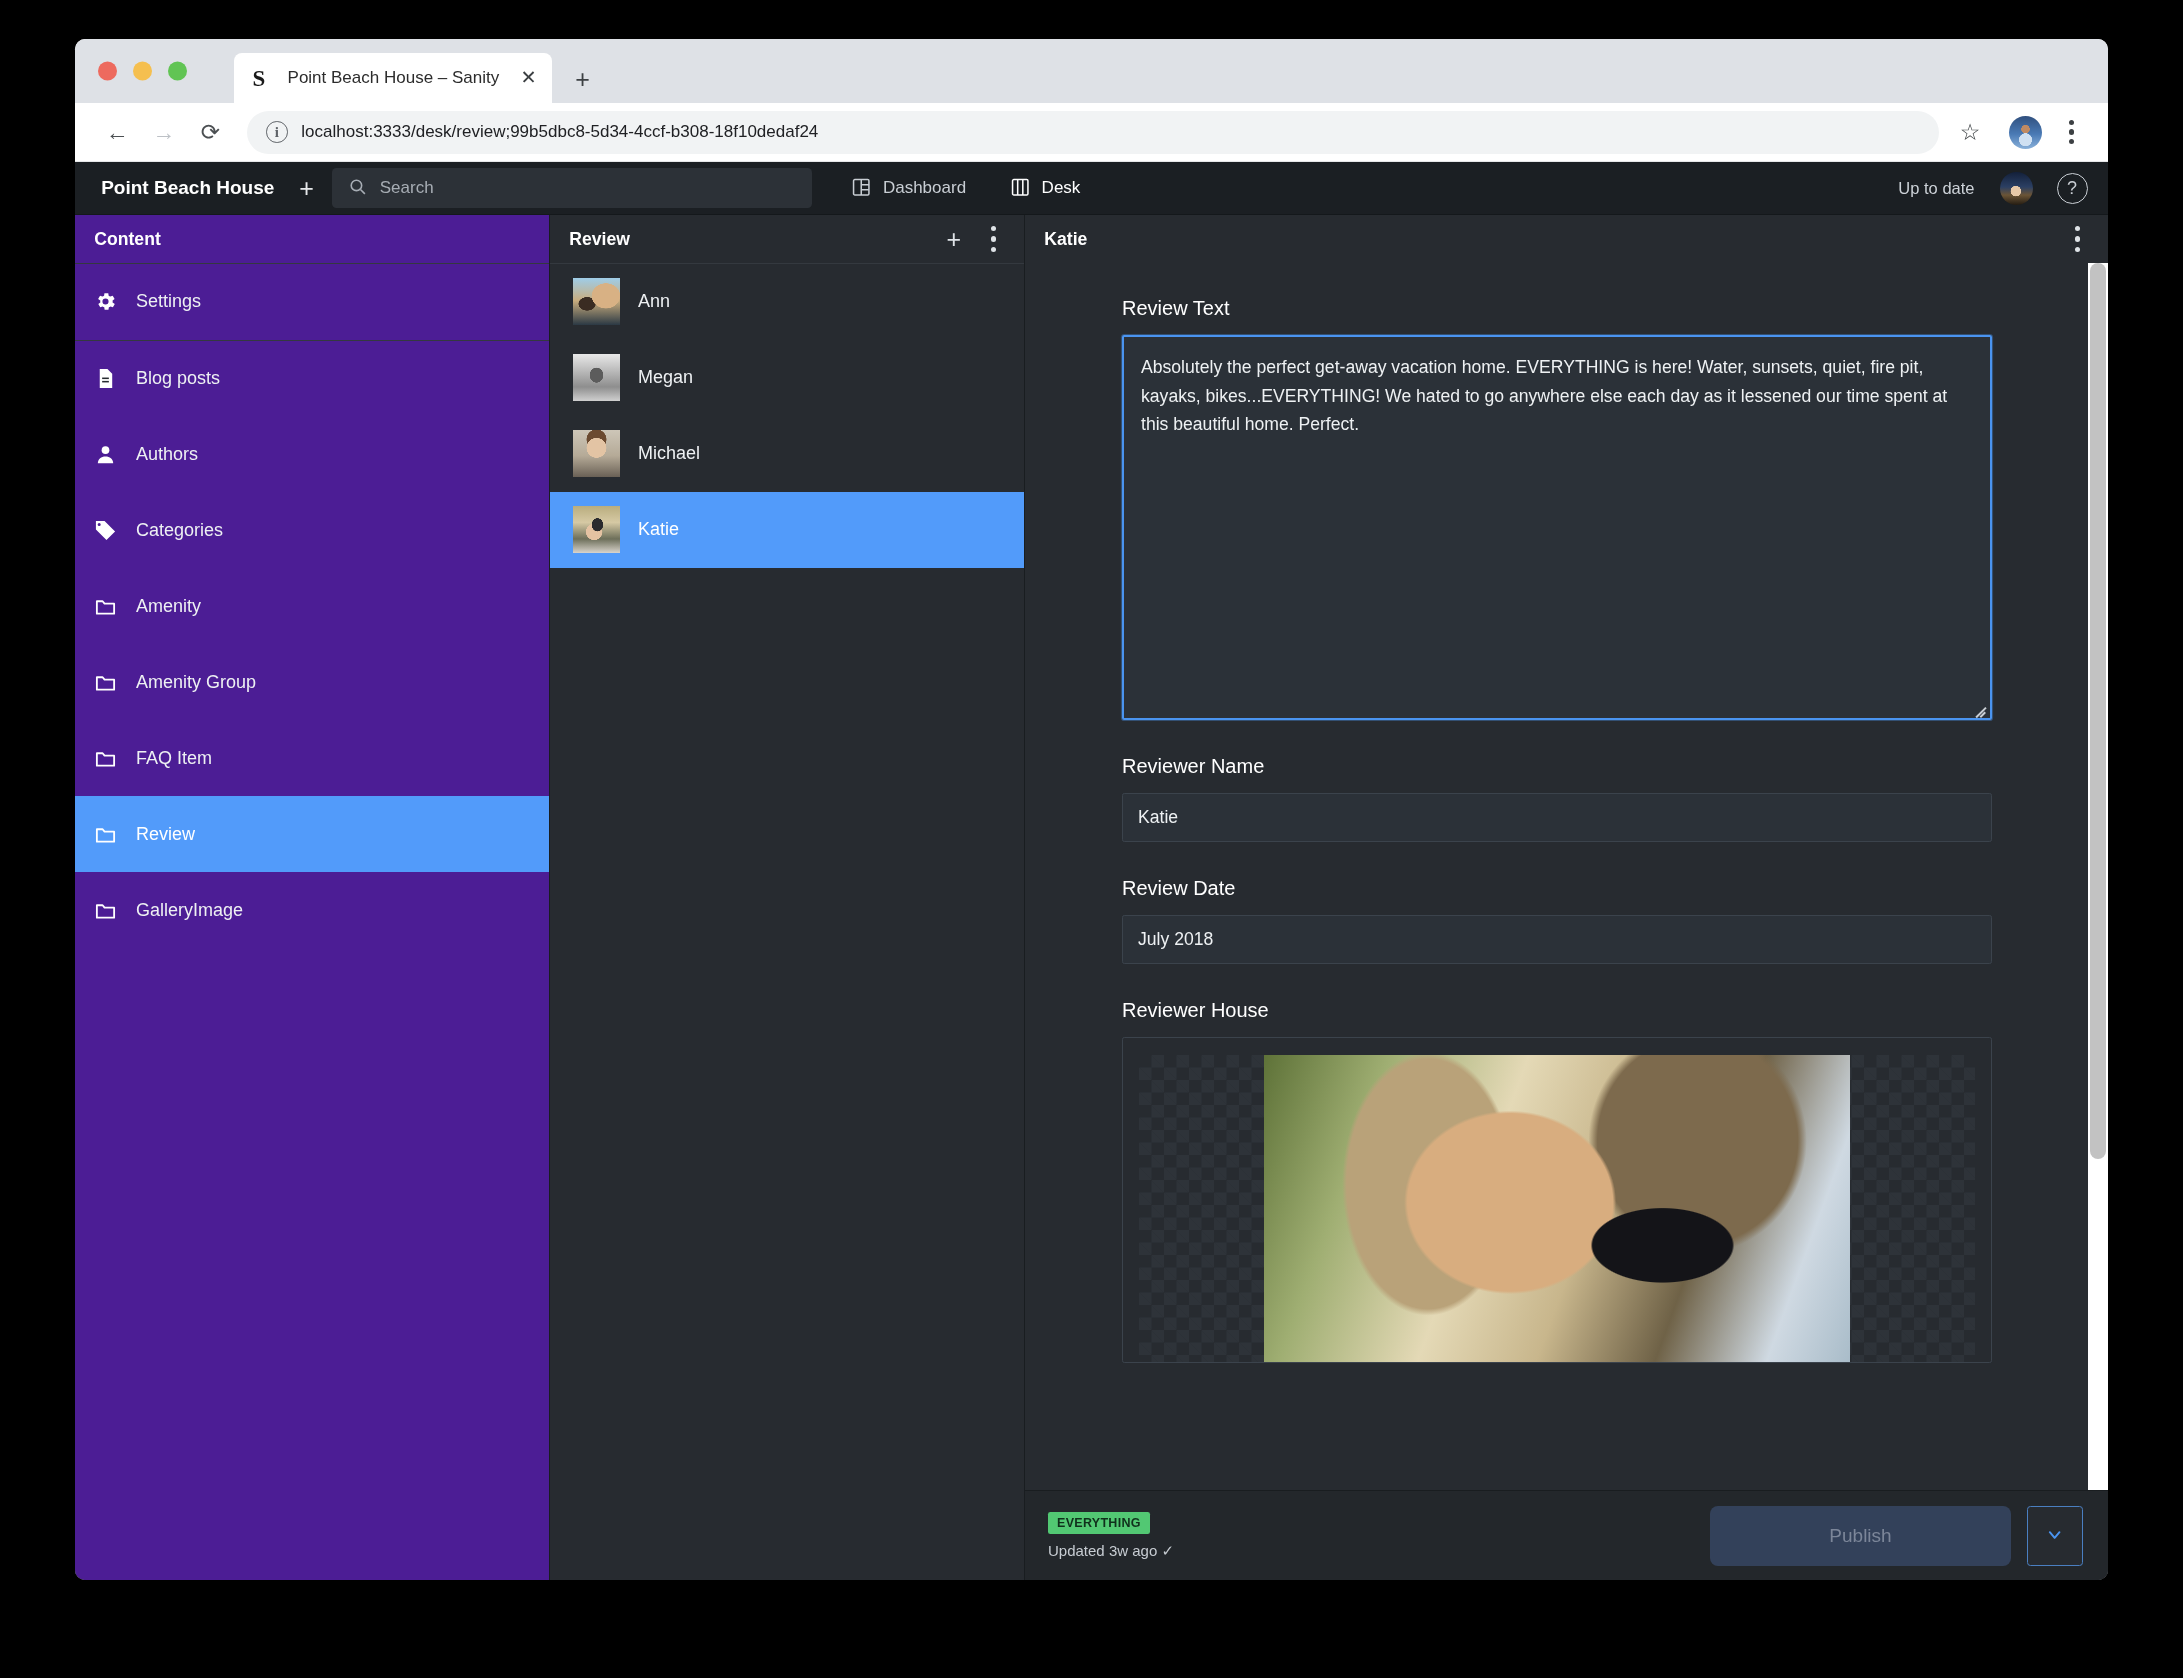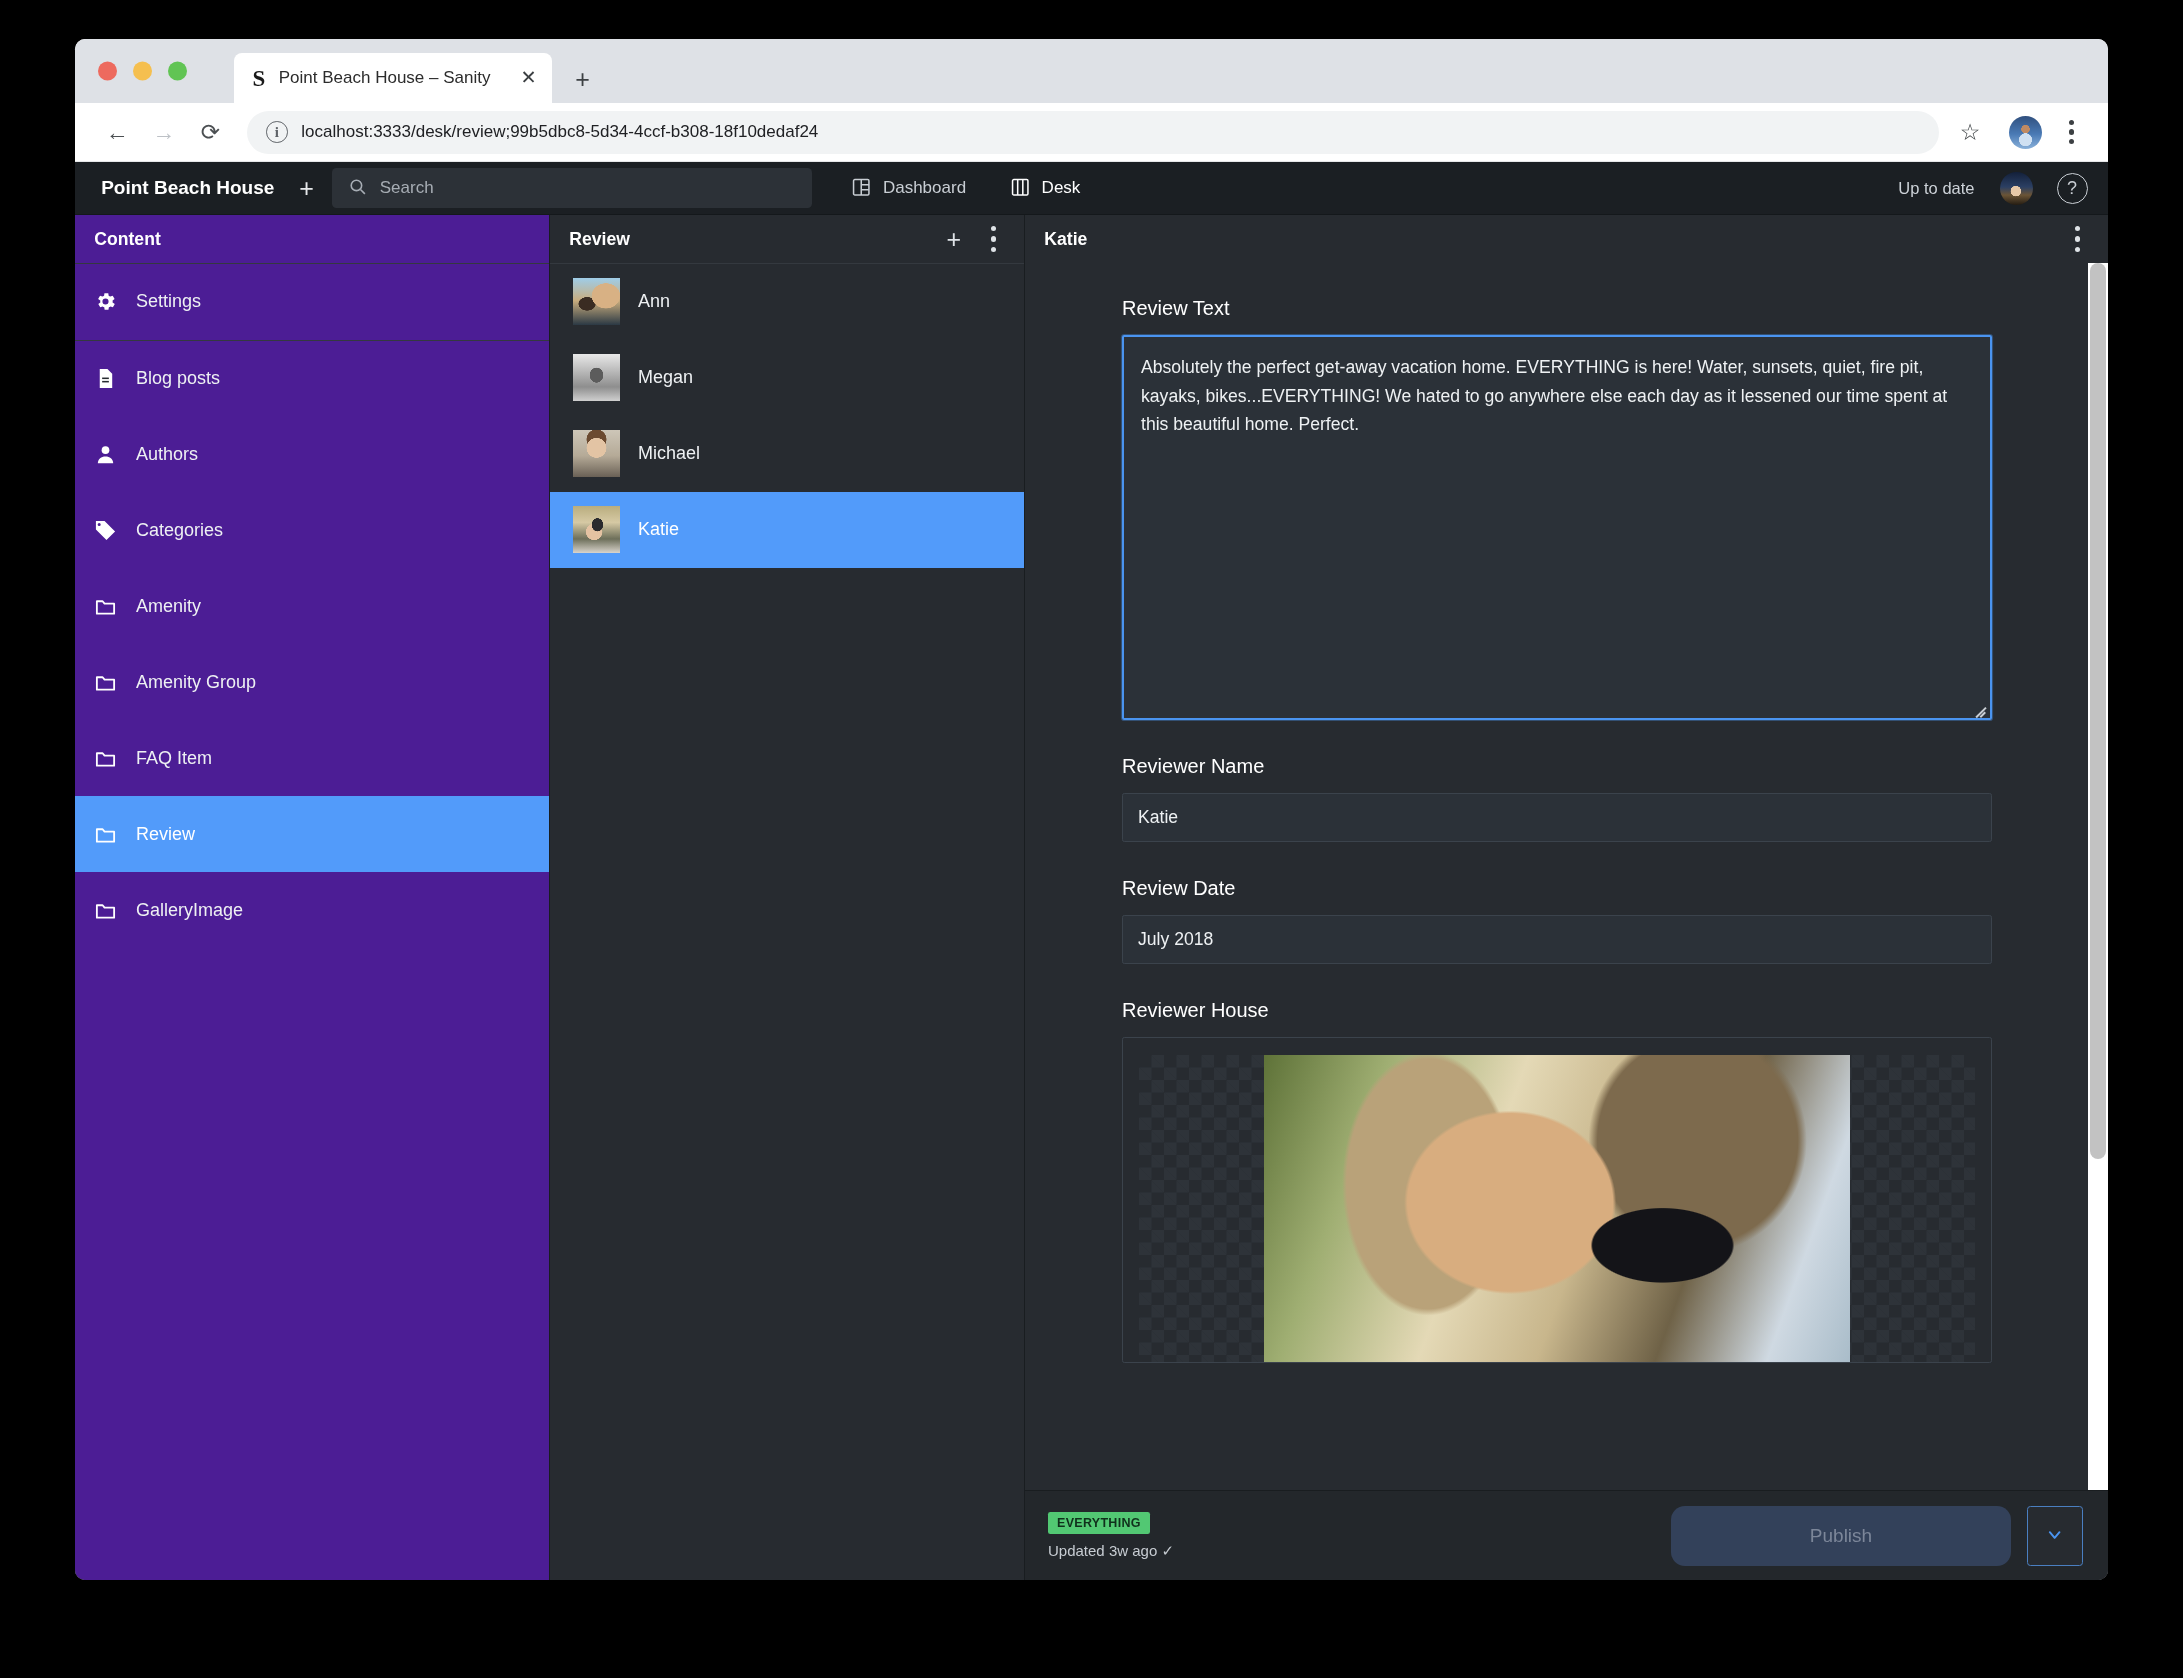--- a/index.html
+++ b/index.html
@@ -69,20 +69,21 @@
     line-height: 1;
     width: 19.3px;
     text-align: center;
   }
   .tab-title {
     flex: 1;
     font-size: 17px;
     color: #2c2c2c;
     white-space: nowrap;
     overflow: hidden;
+    text-align: center;
   }
   .tab-close {
     font-size: 19.3px;
     color: #3c4043;
     line-height: 1;
     width: 20.5px;
     text-align: center;
     cursor: pointer;
   }
   .tab-new {
@@ -481,24 +482,24 @@
     background: #52c873;
     color: #10301c;
     font-size: 12.5px;
     font-weight: bold;
     letter-spacing: 0.3px;
     padding: 4px 9px;
     border-radius: 2.3px;
   }
   .updated { font-size: 15px; color: #c7ccd2; display: flex; align-items: center; gap: 6.8px; }
   .publish-btn {
-    width: 340px;
+    width: 301px;
     height: 60px;
     background: #33415a;
-    border-radius: 14px;
+    border-radius: 8px;
     display: flex; align-items: center; justify-content: center;
     font-size: 19px;
     color: #7c8699;
     cursor: not-allowed;
   }
   .publish-caret {
     width: 56px;
     height: 60px;
     background: #272b30;
     border: 1.1px solid #4a7fc1;

